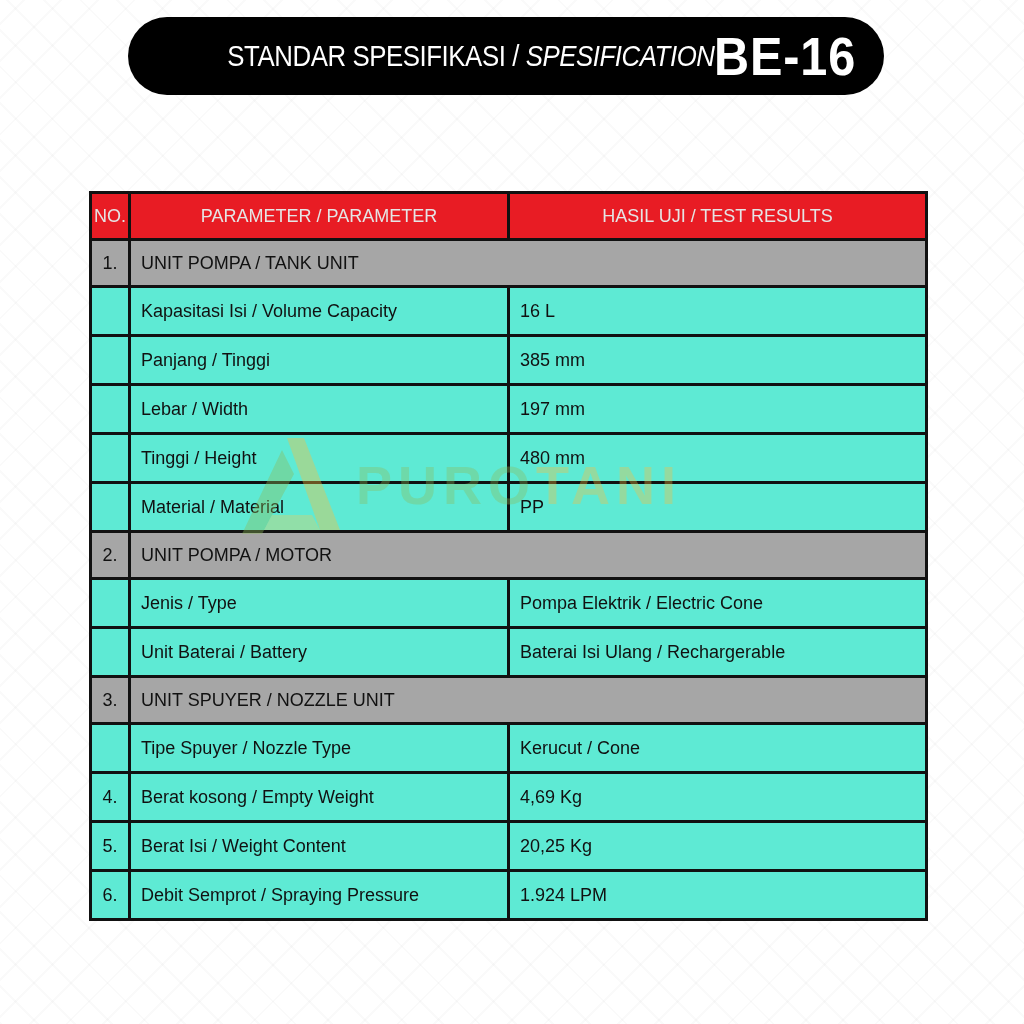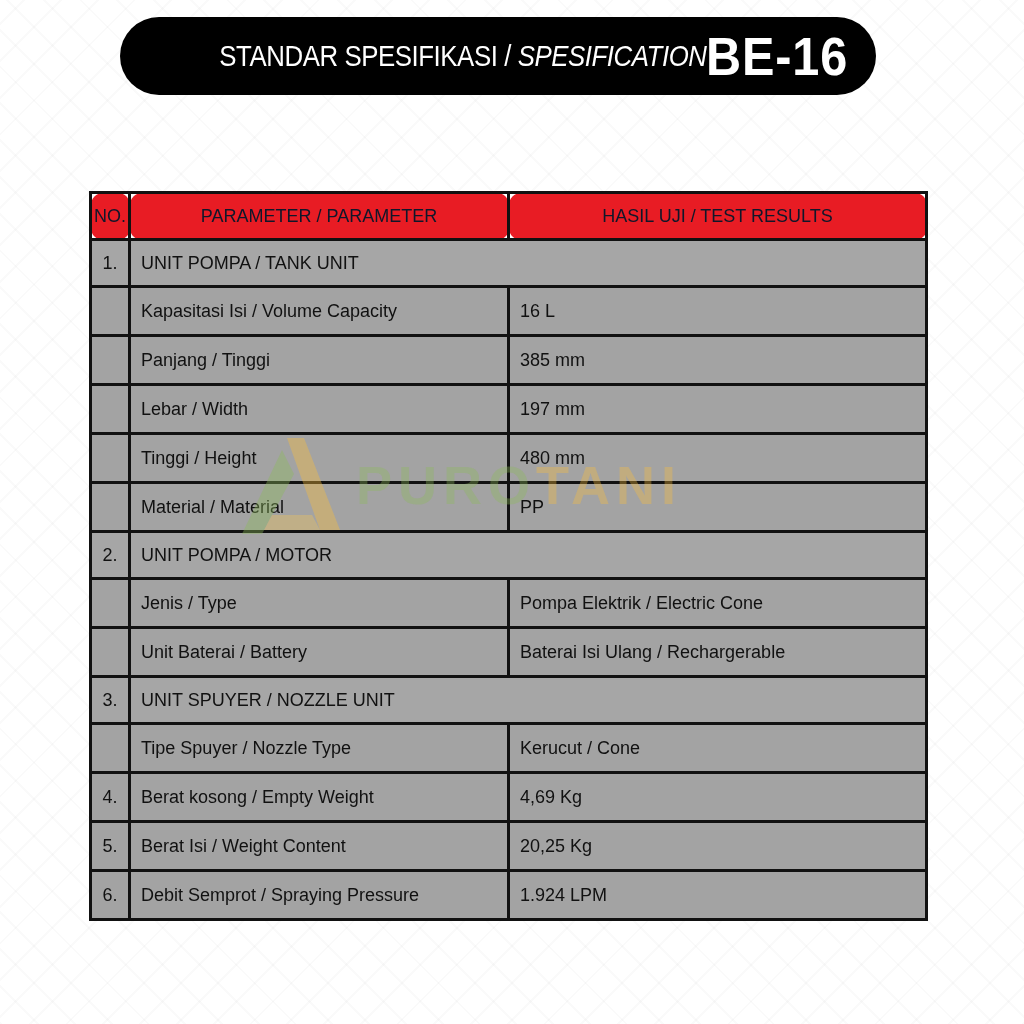--- a/index.html
+++ b/index.html
@@ -8,21 +8,21 @@
     background:#ffffff;
     font-family:"Liberation Sans", "DejaVu Sans", sans-serif;
   }
   .bg-pattern {
     position:absolute; inset:0; pointer-events:none;
     background:
       repeating-linear-gradient(45deg, rgba(0,0,0,0.018) 0 2px, transparent 2px 26px),
       repeating-linear-gradient(-45deg, rgba(0,0,0,0.018) 0 2px, transparent 2px 26px);
   }
   .title-pill {
-    position:absolute; left:120px; top:17px; width:756px; height:78px;
+    position:absolute; left:128px; top:17px; width:756px; height:78px;
     background:#000; border-radius:39px;
     display:flex; align-items:center; justify-content:center;
     color:#fff;
   }
   .title-main {
     font-size:30px; letter-spacing:-0.5px;
     transform:scaleX(0.86); transform-origin:right center;
     white-space:nowrap; margin-right:-30px;
   }
   .title-main .italic { font-style:italic; }
@@ -33,25 +33,25 @@
   table.spec {
     position:absolute; left:89px; top:191px; width:836px;
     border-collapse:collapse; table-layout:fixed;
     font-size:18px; color:#111;
   }
   table.spec td, table.spec th {
     border:3px solid #111; padding:0 10px; text-align:left;
     font-weight:normal; white-space:nowrap; overflow:hidden;
   }
   table.spec th {
-    background:#e81c24; color:#0f172a; height:44px; text-align:center;border-radius:12px;
+    background:#e81c24; color:#e5e5e5; height:44px; text-align:center;
   }
   table.spec th.no { padding:0 2px; }
   tr.section td { background:#a6a6a6; height:44px; }
-  tr.item td { background:#a3a3a3; height:46px; }
+  tr.item td { background:#5eead4; height:46px; }
   td.no { text-align:center !important; padding:0 !important; }
   .watermark {
     position:absolute; left:232px; top:430px; width:600px; height:110px;
     pointer-events:none; display:flex; align-items:center;
   }
   .wm-logo { width:110px; height:110px; opacity:0.55; }
   .wm-text {
     font-size:54px; font-weight:bold; letter-spacing:6px; margin-left:14px;
     font-family:"Liberation Sans", sans-serif;
   }

